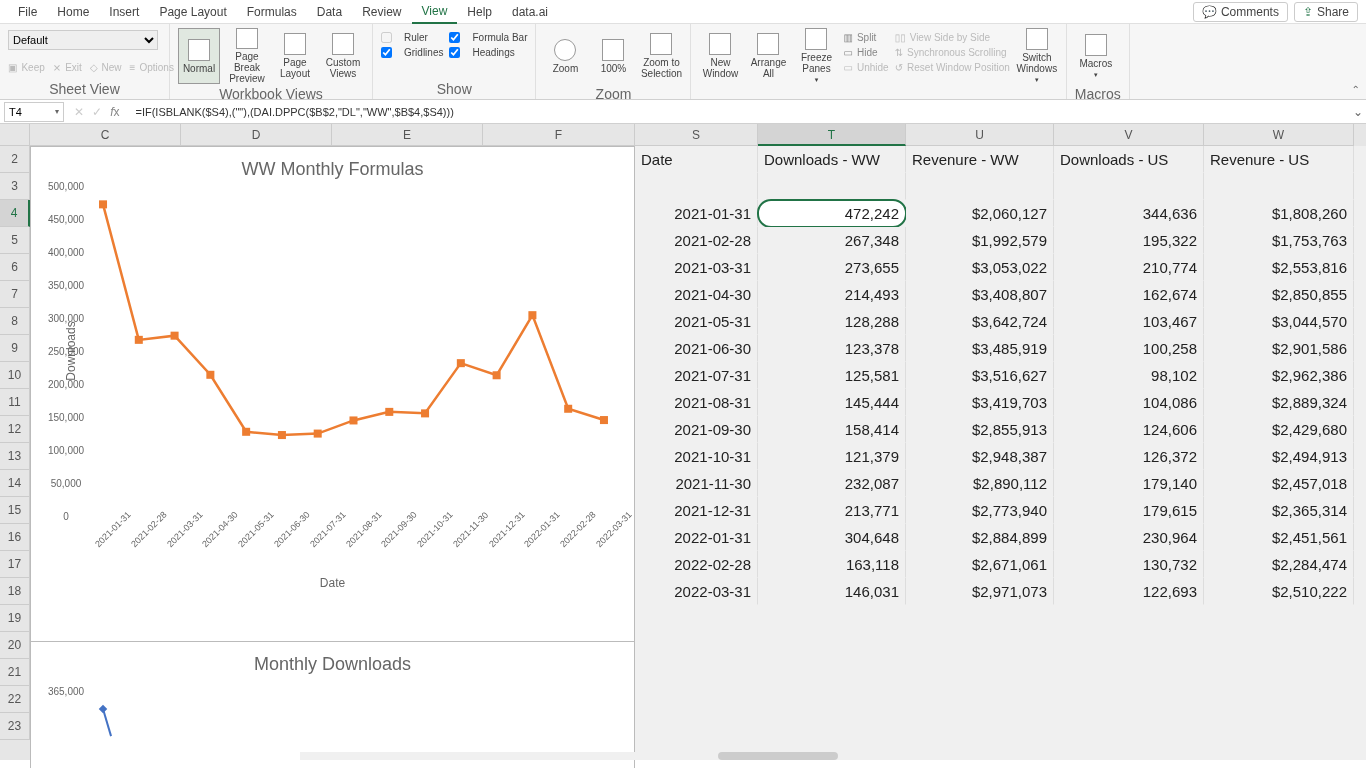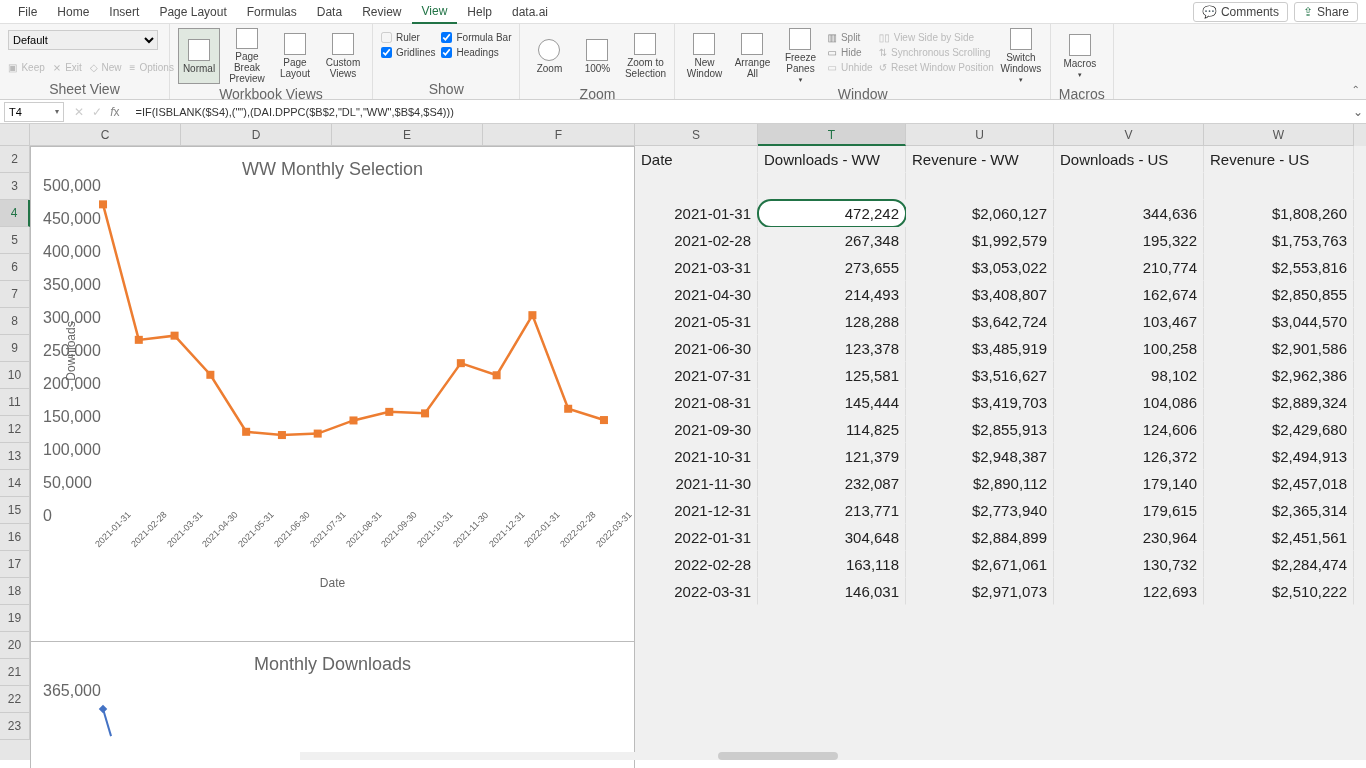--- a/index.html
+++ b/index.html
@@ -14,21 +14,21 @@
 
 
 .ribbon { height: 76px; background: #f6f6f6; border-bottom: 1px solid #d0d0d0; display: flex; position: relative; }
 .rgroup { border-right: 1px solid #e0e0e0; padding: 4px 8px 2px 8px; display: flex; flex-direction: column; justify-content: space-between; }
 .rgroup .glabel { text-align: center; font-size: 14px; color: #666; padding-top: 2px; }
 .rgroup .gcontent { display: flex; align-items: flex-start; gap: 6px; flex: 1; }
 .bigbtn { display: flex; flex-direction: column; align-items: center; justify-content: center; width: 42px; height: 56px; font-size: 10px; color: #444; text-align: center; gap: 2px; }
 .bigbtn .ic { width: 22px; height: 22px; border: 1px solid #999; background: #fff; }
 .bigbtn.active { background: #e0e8e0; border: 1px solid #999; }
 .chkcol { display: flex; flex-direction: column; gap: 4px; padding-top: 4px; }
-.chk { display: flex; align-items: flex-end; gap: 4px; font-size: 10px; color: #444; }
+.chk { display: flex; align-items: flex-end; gap: 12px; font-size: 10px; color: #444; }
 .chk input { width: 11px; height: 11px; }
 .smallrow { display: flex; align-items: center; gap: 4px; font-size: 10px; color: #888; }
 .smallrow.dis { color: #bbb; }
 .collapse-caret { position: absolute; right: 6px; bottom: 4px; color: #666; font-size: 10px; }
 
 
 .sheetview-top { display: flex; align-items: center; gap: 4px; padding: 2px 0; }
 .sheetview-top select { width: 150px; height: 20px; font-size: 11px; background: #efefef; border: 1px solid #ccc; }
 .sheetview-bot { display: flex; gap: 8px; font-size: 10px; color: #bbb; padding-top: 4px; }
 
@@ -52,21 +52,21 @@
 .rowhdrs .rh.sel { background: #d4d4d4; color: #217346; border-right: 2px solid #217346; }
 
 .cells { position: absolute; top: 22px; left: 30px; right: 0; bottom: 0; }
 
 
 .chartobj { position: absolute; left: 0; top: 0; width: 605px; height: 496px; background: #fff; border: 1px solid #bbb; }
 .charttitle { text-align: center; font-size: 18px; color: #666; padding: 12px 0 6px 0; }
 .plot { position: relative; margin: 0 20px 0 62px; height: 330px; }
 .yaxislab { position: absolute; left: -52px; top: 50%; transform: translateY(-50%) rotate(-90deg); font-size: 12px; color: #666; }
 .xaxislab { text-align: center; font-size: 12px; color: #666; padding-top: 60px; }
-.ytick { position: absolute; left: -50px; width: 46px; text-align: left; font-size: 16px; color: #666; transform: translateY(-50%); }
+.ytick { position: absolute; left: -50px; width: 46px; text-align: center; font-size: 10px; color: #666; transform: translateY(-50%); }
 .xtick { position: absolute; bottom: -12px; font-size: 9px; color: #666; transform: rotate(-45deg) translate(-24px, 10px); transform-origin: left top; white-space: nowrap; }
 svg.lineplot { position: absolute; inset: 0; }
 
 .chartobj2 { position: absolute; left: 0; top: 496px; width: 605px; height: 140px; background: #fff; border: 1px solid #bbb; border-top: none; }
 
 
 .datatbl { position: absolute; left: 605px; top: 0; right: 0; bottom: 0; background: #f0f0f0; }
 .datarow { display: flex; height: 27px; }
 .datarow.hdr .dc { color: #222; font-size: 15px; text-align: left; padding-left: 6px; }
 .dc { border-right: 1px solid #ddd; border-bottom: 1px solid #ddd0; line-height: 27px; font-size: 15px; color: #222; padding-right: 6px; text-align: right; overflow: hidden; white-space: nowrap; background: #f0f0f0; }
@@ -213,21 +213,20 @@
         <span class="smallrow dis">▯▯ <span>View Side by Side</span></span>
         <span class="smallrow dis">⇅ <span>Synchronous Scrolling</span></span>
         <span class="smallrow dis">↺ <span>Reset Window Position</span></span>
       </div>
       <div class="bigbtn">
           <div class="ic"></div>
           <span>Switch Windows</span>
           <span style="font-size:7px">▾</span>
         </div>
     </div>
-    <div class="glabel">Window</div>
   </div>
 
   <div class="rgroup">
     <div class="gcontent">
       <div class="bigbtn">
           <div class="ic"></div>
           <span>Macros</span>
           <span style="font-size:7px">▾</span>
         </div>
     </div>
@@ -285,21 +284,21 @@
       <div class="rh">19</div>
       <div class="rh">20</div>
       <div class="rh">21</div>
       <div class="rh">22</div>
       <div class="rh">23</div>
     </div>
 
   <div class="cells">
 
     <div class="chartobj">
-      <div class="charttitle">WW Monthly Selection</div>
+      <div class="charttitle">WW Monthly Formulas</div>
       <div class="plot" id="plot1">
         <div class="yaxislab">Downloads</div>
         <svg class="lineplot" id="svg1" viewBox="0 0 520 330" preserveAspectRatio="none">
             <path d="M 10.0 18.3 L 45.7 153.6 L 81.4 149.4 L 117.1 188.4 L 152.9 245.3 L 188.6 248.6 L 224.3 247.1 L 260.0 234.0 L 295.7 225.4 L 331.4 226.9 L 367.1 176.8 L 402.9 188.9 L 438.6 128.9 L 474.3 222.3 L 510.0 233.6 " stroke="#ed7d31" stroke-width="2.5" fill="none"></path>
             <rect x="6" y="14.320280000000025" width="8" height="8" fill="#ed7d31"></rect>
             <rect x="41.714285714285715" y="149.55032000000003" width="8" height="8" fill="#ed7d31"></rect>
             <rect x="77.42857142857143" y="145.38770000000002" width="8" height="8" fill="#ed7d31"></rect>
             <rect x="113.14285714285714" y="184.43462" width="8" height="8" fill="#ed7d31"></rect>
             <rect x="148.85714285714286" y="241.32992" width="8" height="8" fill="#ed7d31"></rect>
             <rect x="184.57142857142858" y="244.57052" width="8" height="8" fill="#ed7d31"></rect>
@@ -420,21 +419,21 @@
         </div>
         <div class="datarow">
           <div class="dc s date">2021-08-31</div>
           <div class="dc t">145,444</div>
           <div class="dc u">$3,419,703</div>
           <div class="dc v">104,086</div>
           <div class="dc w">$2,889,324</div>
         </div>
         <div class="datarow">
           <div class="dc s date">2021-09-30</div>
-          <div class="dc t">114,825</div>
+          <div class="dc t">158,414</div>
           <div class="dc u">$2,855,913</div>
           <div class="dc v">124,606</div>
           <div class="dc w">$2,429,680</div>
         </div>
         <div class="datarow">
           <div class="dc s date">2021-10-31</div>
           <div class="dc t">121,379</div>
           <div class="dc u">$2,948,387</div>
           <div class="dc v">126,372</div>
           <div class="dc w">$2,494,913</div>

